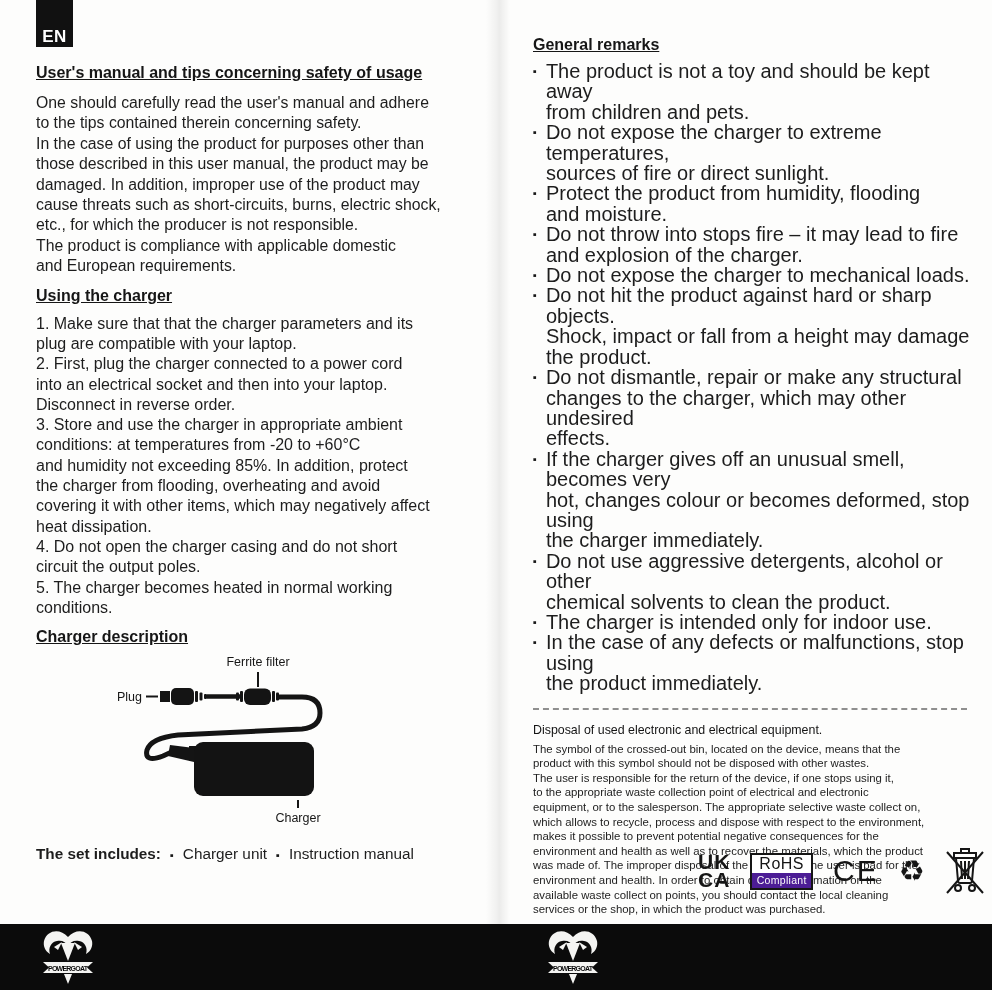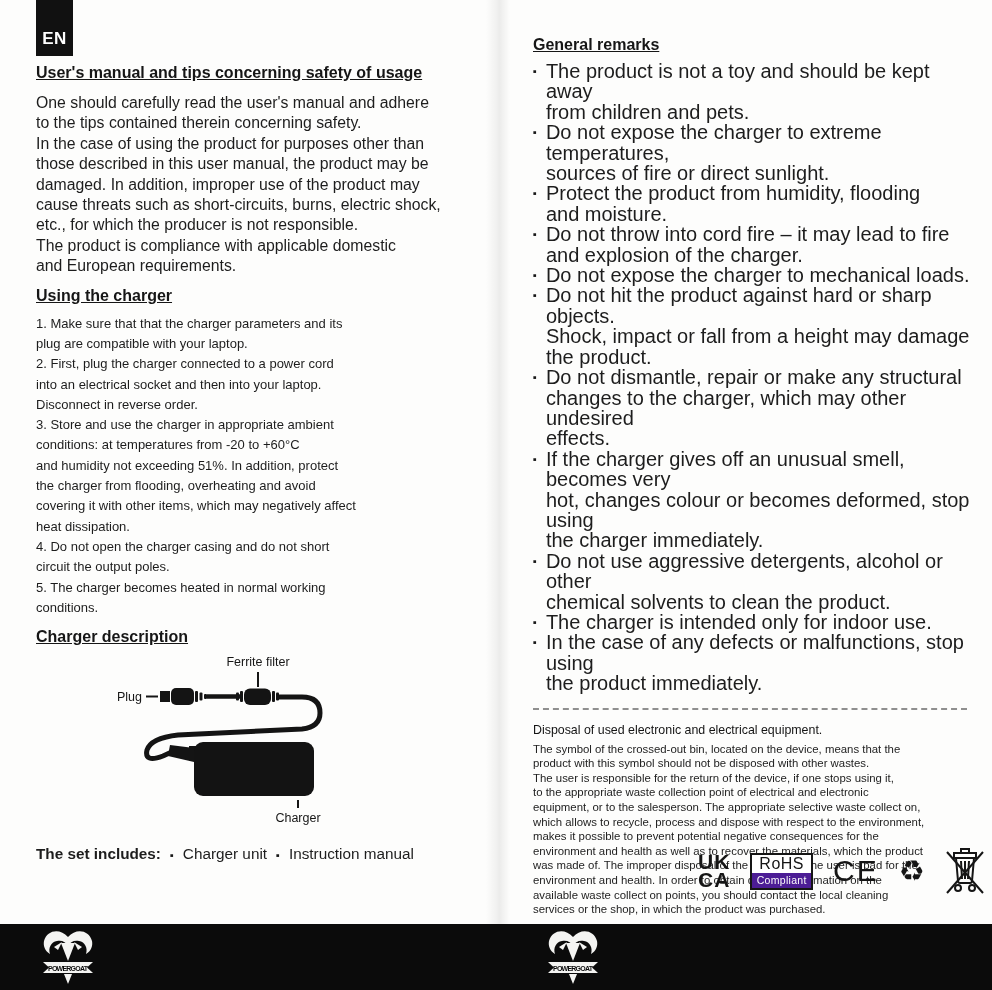--- a/index.html
+++ b/index.html
@@ -8,32 +8,32 @@
     background:#fdfdfc;
     font-family:"Liberation Sans","DejaVu Sans",sans-serif;
     color:#1d1d1d;
   }
   .fold{
     position:absolute;top:0;left:486px;width:24px;height:924px;
     background:linear-gradient(90deg,rgba(0,0,0,0) 0%,rgba(0,0,0,0.05) 45%,rgba(0,0,0,0.07) 55%,rgba(0,0,0,0) 100%);
     pointer-events:none;
   }
   .lang-badge{
-    position:absolute;left:36px;top:0;width:37px;height:56px;
+    position:absolute;left:36px;top:0;width:37px;height:47px;
     background:#111;color:#fff;display:flex;align-items:flex-end;justify-content:center;
-    font-weight:bold;font-size:17px;padding-bottom:7px;box-sizing:border-box;letter-spacing:.5px;
+    font-weight:bold;font-size:17px;box-sizing:border-box;letter-spacing:.5px;
   }
   .col{position:absolute;box-sizing:border-box;}
   .col-left{left:36px;top:64px;width:434px;}
   .col-right{left:533px;top:36px;width:440px;}
   h1,h2{font-size:16px;font-weight:bold;margin:0;color:#161616;text-decoration:underline;}
   .intro{margin-top:11px;font-size:15.8px;line-height:20.4px;white-space:pre-line;}
   .h-using{margin-top:10px;}
   .steps{margin-top:9px;}
-  .step{font-size:13px;line-height:20.3px;white-space:pre-line;}
+  .step{font-size:16px;line-height:20.3px;white-space:pre-line;}
   .h-desc{margin-top:10px;}
   .diagram{display:block;margin-top:4px;}
   .diagram text{font-family:"Liberation Sans","DejaVu Sans",sans-serif;fill:#161616;}
   .set-includes{margin-top:15px;font-size:15.3px;display:flex;align-items:baseline;gap:9px;white-space:nowrap;}
   .set-includes .lbl{font-weight:bold;}
   .blt{font-size:11px;line-height:20.4px;flex:0 0 auto;color:#171717;}
   .remarks{list-style:none;margin:7px 0 0 0;padding:0;}
   .remarks li{display:flex;gap:9px;margin:0;}
   .remarks .btxt{font-size:20px;line-height:20.4px;white-space:pre-line;flex:1;}
   .dash-divider{margin-top:14px;border-top:2px dashed #8f8f8f;height:0;width:434px;}
@@ -81,21 +81,21 @@
   <h2 class="h-using">Using the charger</h2>
 
   <div class="steps">
     <div class="step">1. Make sure that that the charger parameters and its
 plug are compatible with your laptop.</div>
     <div class="step">2. First, plug the charger connected to a power cord
 into an electrical socket and then into your laptop.
 Disconnect in reverse order.</div>
     <div class="step">3. Store and use the charger in appropriate ambient
 conditions: at temperatures from -20 to +60°C
-and humidity not exceeding 51%. In addition, protect
+and humidity not exceeding 85%. In addition, protect
 the charger from flooding, overheating and avoid
 covering it with other items, which may negatively affect
 heat dissipation.</div>
     <div class="step">4. Do not open the charger casing and do not short
 circuit the output poles.</div>
     <div class="step">5. The charger becomes heated in normal working
 conditions.</div>
   </div>
 
   <h2 class="h-desc">Charger description</h2>
@@ -159,21 +159,21 @@
         <span class="btxt">Do not expose the charger to extreme temperatures,
 sources of fire or direct sunlight.</span>
       </li>
     <li>
         <span class="blt">▪</span>
         <span class="btxt">Protect the product from humidity, flooding
 and moisture.</span>
       </li>
     <li>
         <span class="blt">▪</span>
-        <span class="btxt">Do not throw into cord fire – it may lead to fire
+        <span class="btxt">Do not throw into stops fire – it may lead to fire
 and explosion of the charger.</span>
       </li>
     <li>
         <span class="blt">▪</span>
         <span class="btxt">Do not expose the charger to mechanical loads.</span>
       </li>
     <li>
         <span class="blt">▪</span>
         <span class="btxt">Do not hit the product against hard or sharp objects.
 Shock, impact or fall from a height may damage

